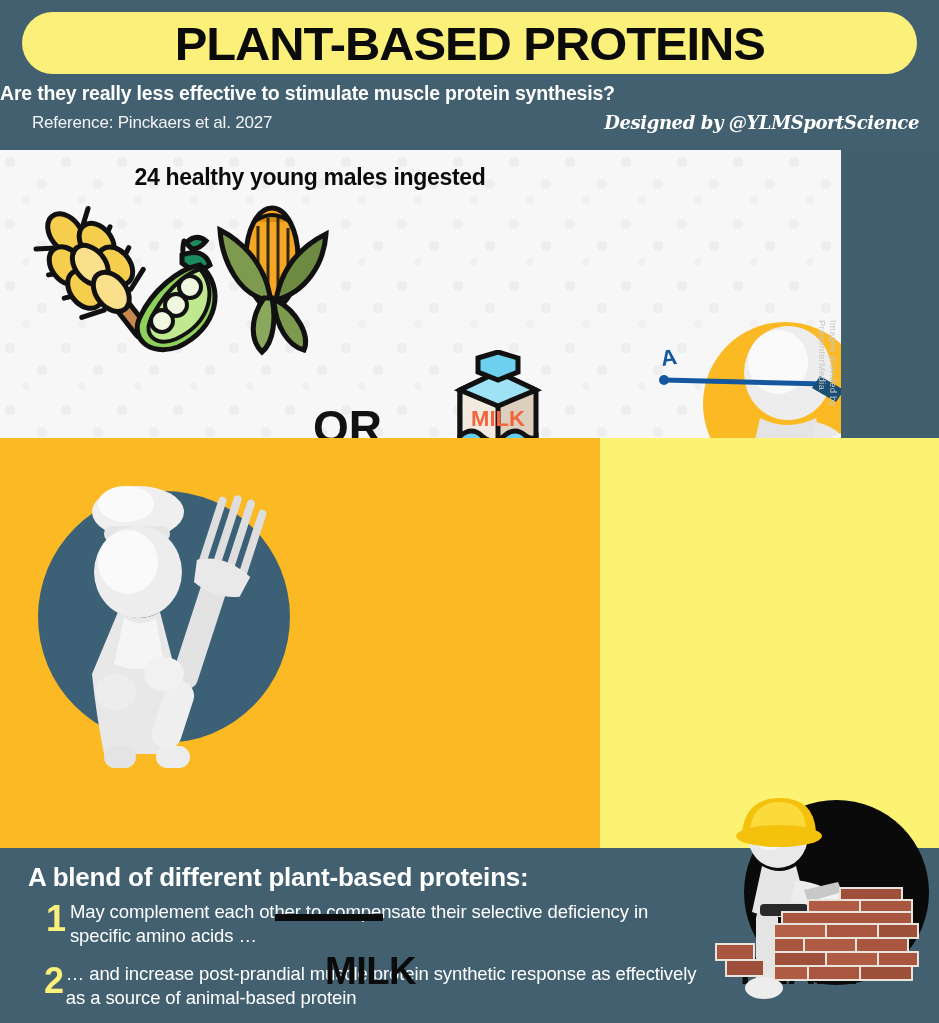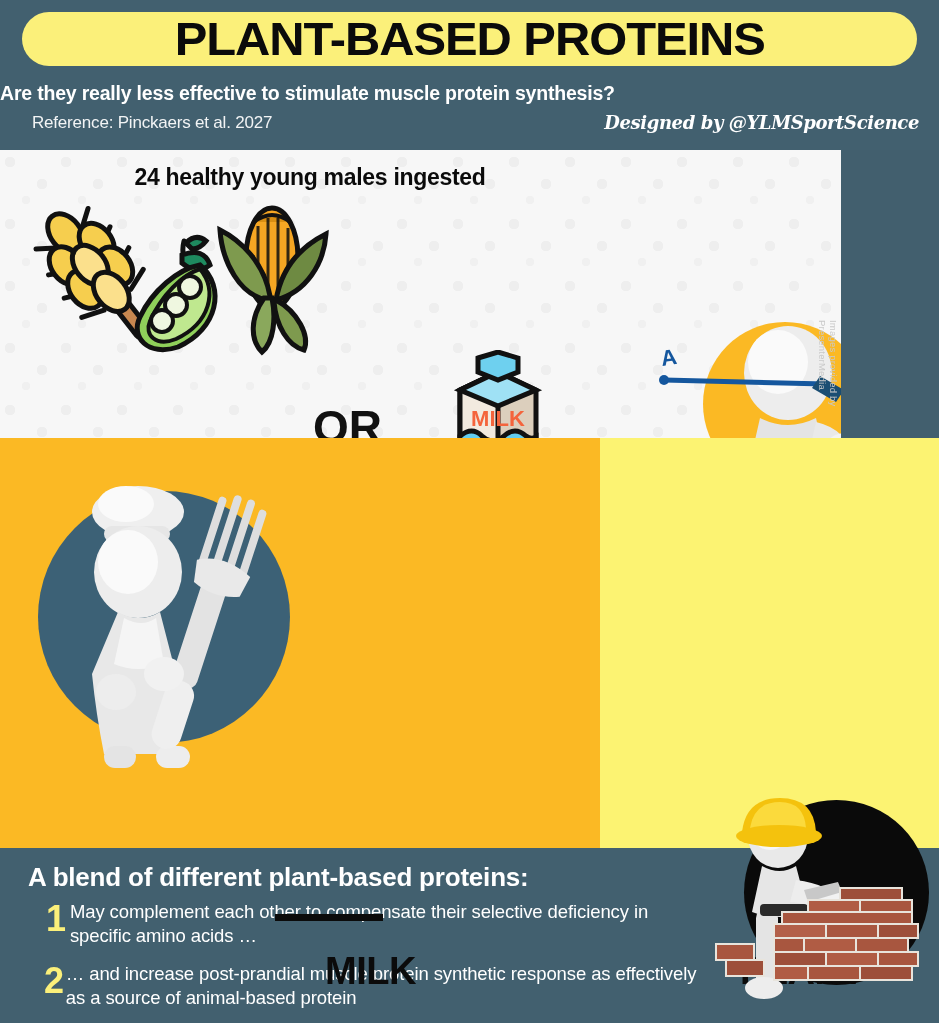--- a/index.html
+++ b/index.html
@@ -5,23 +5,23 @@
   html,body{margin:0;padding:0;background:#888;}
   .page{
     position:relative;width:939px;height:1023px;overflow:hidden;
     font-family:"Liberation Sans",sans-serif;
     background:#425F6E;
   }
 
   
   .header{position:absolute;left:0;top:0;width:939px;height:150px;background:#42606F;}
   .title-pill{
-    position:absolute;left:22px;top:12px;width:895px;height:54px;
+    position:absolute;left:22px;top:12px;width:895px;height:62px;
     background:#FBF07A;border-radius:31px;
-    display:flex;align-items:flex-end;justify-content:center;
+    display:flex;align-items:center;justify-content:center;
   }
   .title-pill .t{
     font-family:"Liberation Sans",sans-serif;
     font-weight:bold;font-size:47px;letter-spacing:-1px;color:#0b0b0b;
     transform:scaleX(1.04);white-space:nowrap;
   }
   .subtitle{
     position:absolute;left:0;top:82px;width:939px;text-align:left;
     color:#ffffff;font-weight:bold;font-size:19.5px;letter-spacing:-0.2px;
   }

